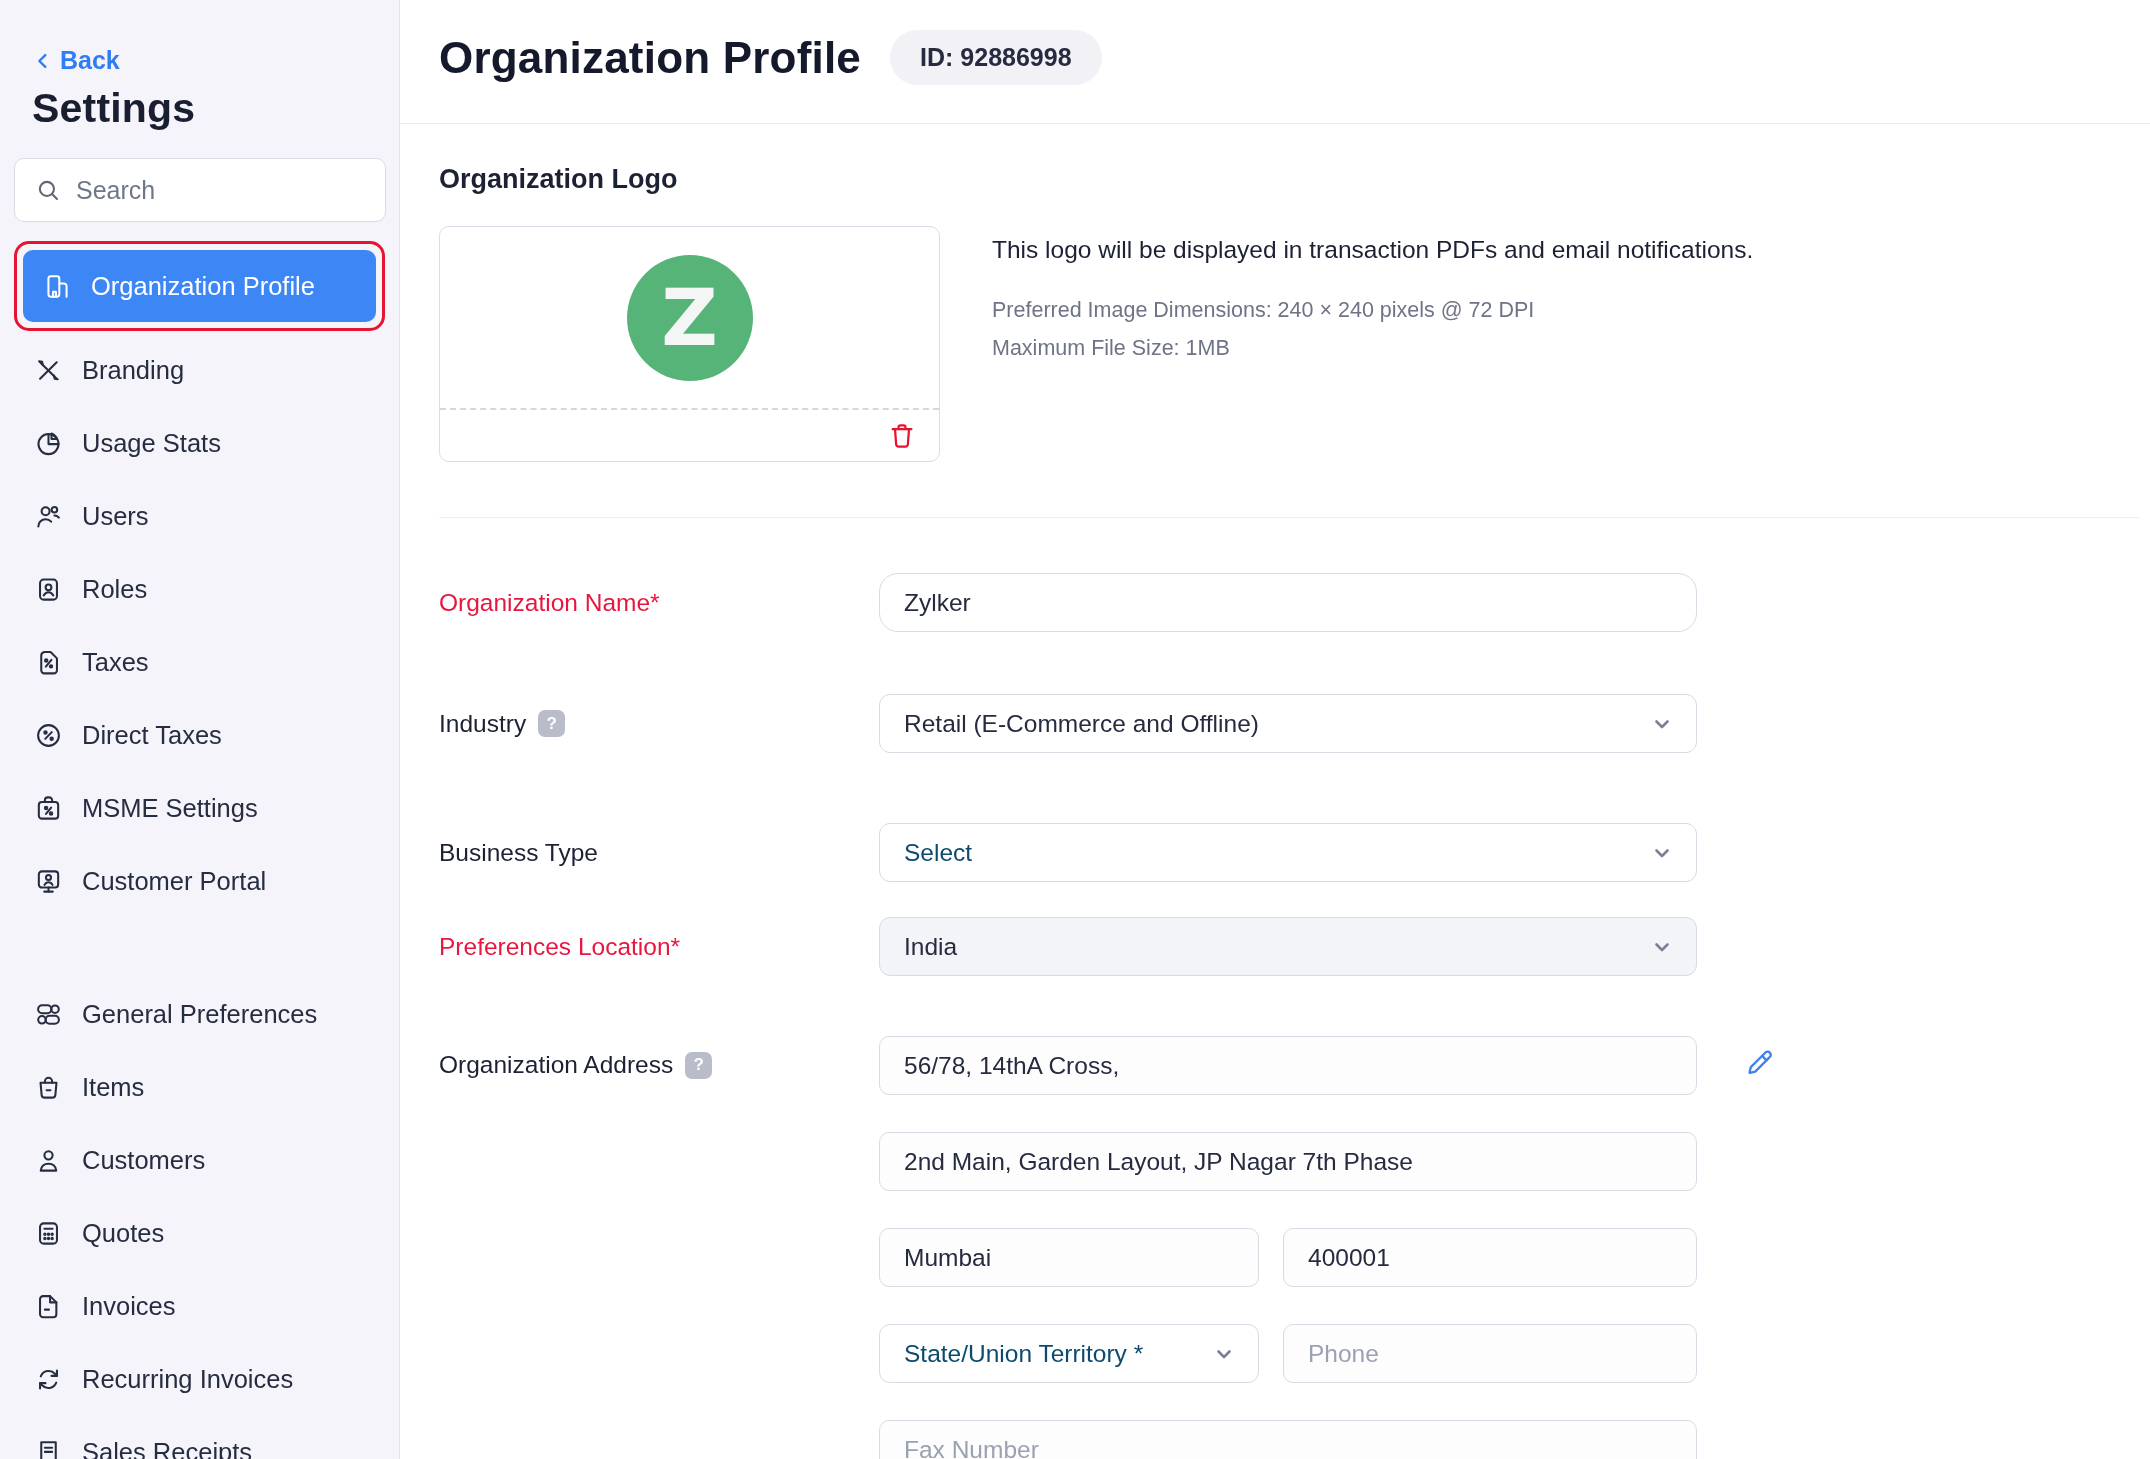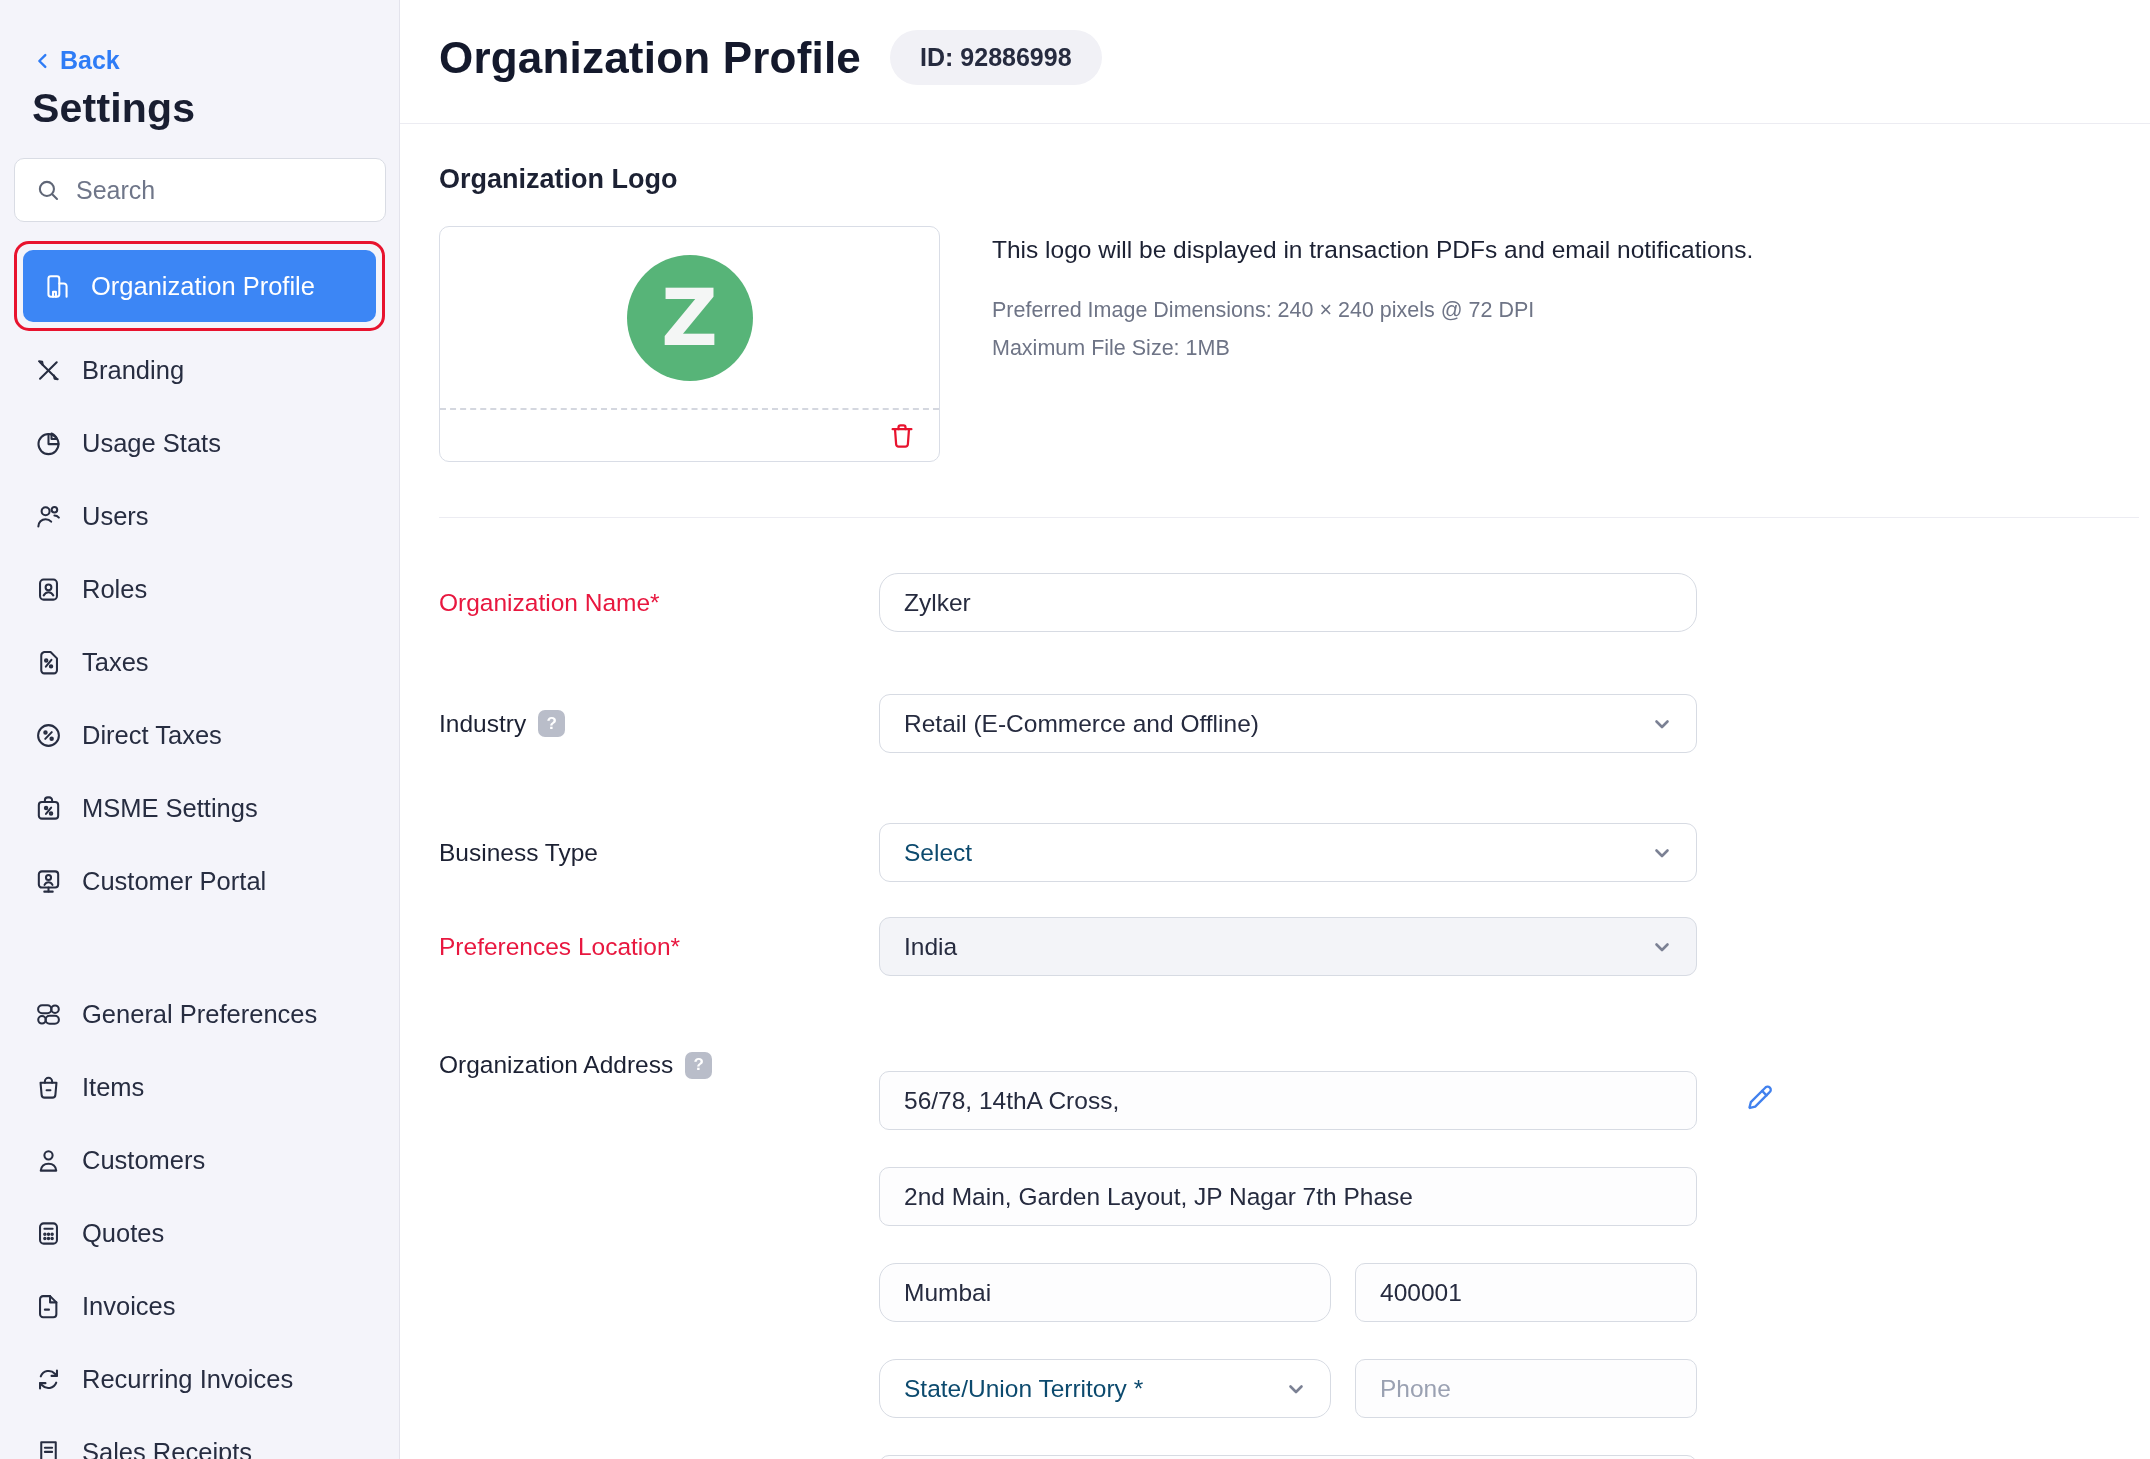--- a/index.html
+++ b/index.html
@@ -118,21 +118,21 @@
     padding:0 22px 0 24px; font-size:24.5px; color:#262b3f; cursor:pointer;
   }
   .select .placeholder { color:#0c4a6e; }
   .select.disabled-look { background:#f3f4f8; }
   .select svg { width:24px; height:24px; color:#7b8194; flex:none; }
 
   .gap-62 { margin-top:62px; } .gap-70 { margin-top:70px; }
   .gap-35 { margin-top:35px; } .gap-60 { margin-top:60px; }
   .stack-gap { margin-top:37px; }
   .two-col { display:flex; gap:24px; }
-  .two-col .city { width:452px; flex:none;border-radius:17px; }
+  .two-col .city { width:380px; flex:none; }
   .two-col .grow { flex:1; }
 
   .edit-btn {
     position:absolute; left:calc(100% + 46px); top:10px;
     background:none; border:none; cursor:pointer; display:flex;
   }
   .edit-btn svg { width:33px; height:33px; color:#4181ee; }
 </style>
 </head>
 <body>
@@ -447,21 +447,21 @@
           </div>
         </div>
       </div>
 
       <div class="form-row gap-60 top-align">
         <div class="label-col">
           <span>Organization Address</span>
           <span class="help-badge">?</span>
         </div>
         <div class="field-col">
-          <div style="position:relative;margin-top:35px;">
+          <div style="position:relative;">
             <input class="text-input" type="text" value="56/78, 14thA Cross," style="">
             <button class="edit-btn">
               <svg viewBox="0 0 24 24" fill="none" stroke="currentColor" stroke-width="1.7" stroke-linecap="round" stroke-linejoin="round">
                 <path d="M4.7 19.3l1-3.9L16 5.1a2.3 2.3 0 1 1 3.2 3.2L8.9 18.6l-3.9 1z"></path>
                 <path d="M13.9 7.2l3.2 3.2"></path>
               </svg>
             </button>
           </div>
           <input class="text-input stack-gap" type="text" value="2nd Main, Garden Layout, JP Nagar 7th Phase" style="">
           <div class="two-col stack-gap">

